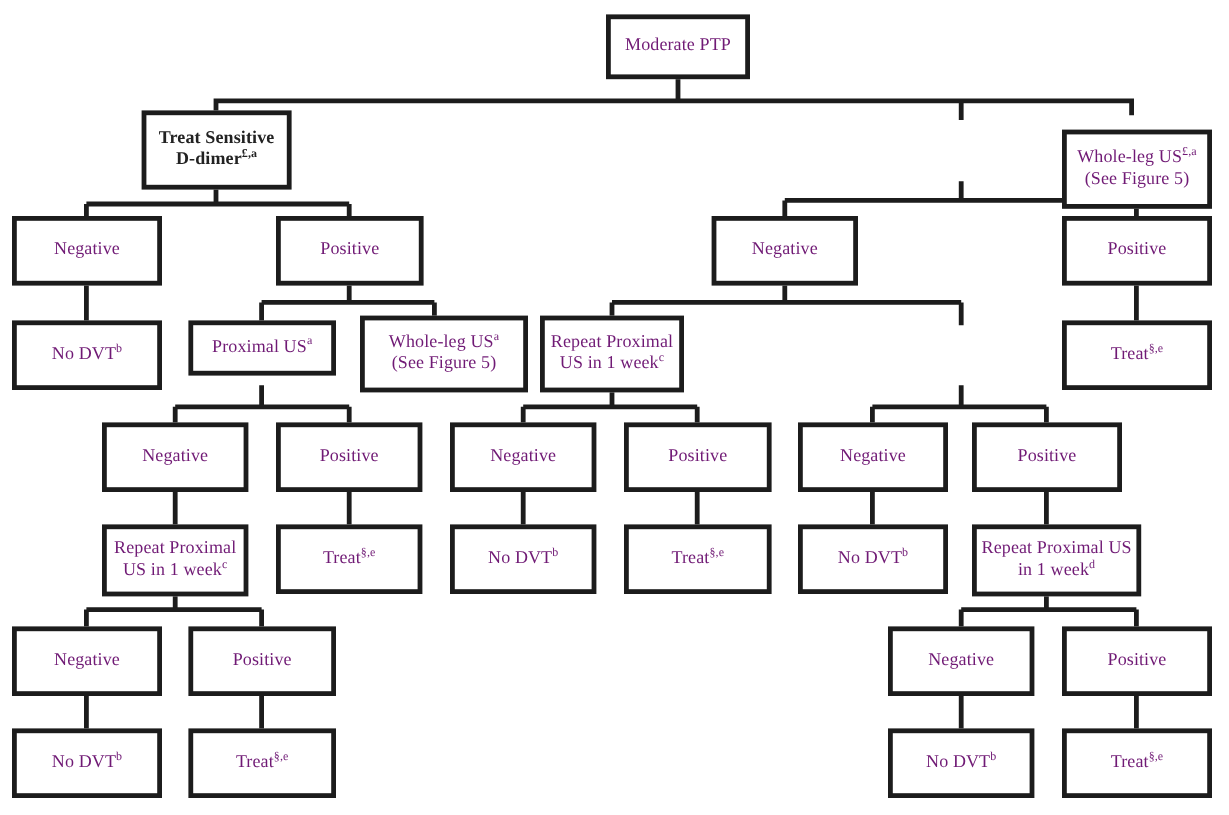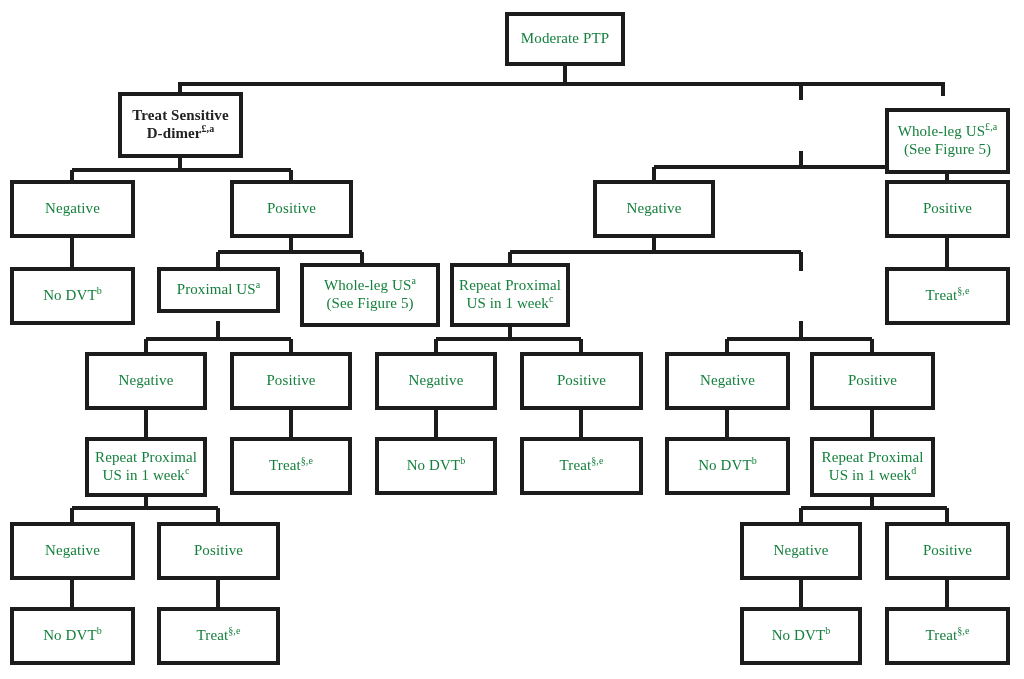--- a/index.html
+++ b/index.html
@@ -17,21 +17,21 @@
     border:4px solid #1c1c1c;
     background:#ffffff;
     display:flex;align-items:center;justify-content:center;
     text-align:center;
     z-index:1;
     padding:2px 3px;
   }
   .lbl{
     font-size:15px;
     line-height:1.18;
-    color:#15803d;
+    color:#701a75;
     letter-spacing:0.1px;
   }
   .node.bold .lbl{font-weight:bold;color:#222;}
   .sup{
     font-size:10px;
     vertical-align:super;
     line-height:0;
   }
   .l2{display:block;}
   .l2:empty{display:none;}
@@ -150,21 +150,21 @@
   </div>
 
   <div class="node" style="left:520px;top:437px;width:123px;height:58px">
     <div class="lbl"><span>Treat</span><sup class="sup">§,e</sup></div>
   </div>
 
   <div class="node" style="left:665px;top:437px;width:125px;height:58px">
     <div class="lbl"><span>No DVT</span><sup class="sup">b</sup></div>
   </div>
 
-  <div class="node" style="left:810px;top:437px;width:125px;height:60px">
+  <div class="node" style="left:810px;top:437px;width:141px;height:60px">
     <div class="lbl"><span>Repeat Proximal US in 1 week</span><sup class="sup">d</sup></div>
   </div>
 
   <div class="node" style="left:10px;top:522px;width:125px;height:58px">
     <div class="lbl"><span>Negative</span><sup class="sup"></sup></div>
   </div>
 
   <div class="node" style="left:157px;top:522px;width:123px;height:58px">
     <div class="lbl"><span>Positive</span><sup class="sup"></sup></div>
   </div>

